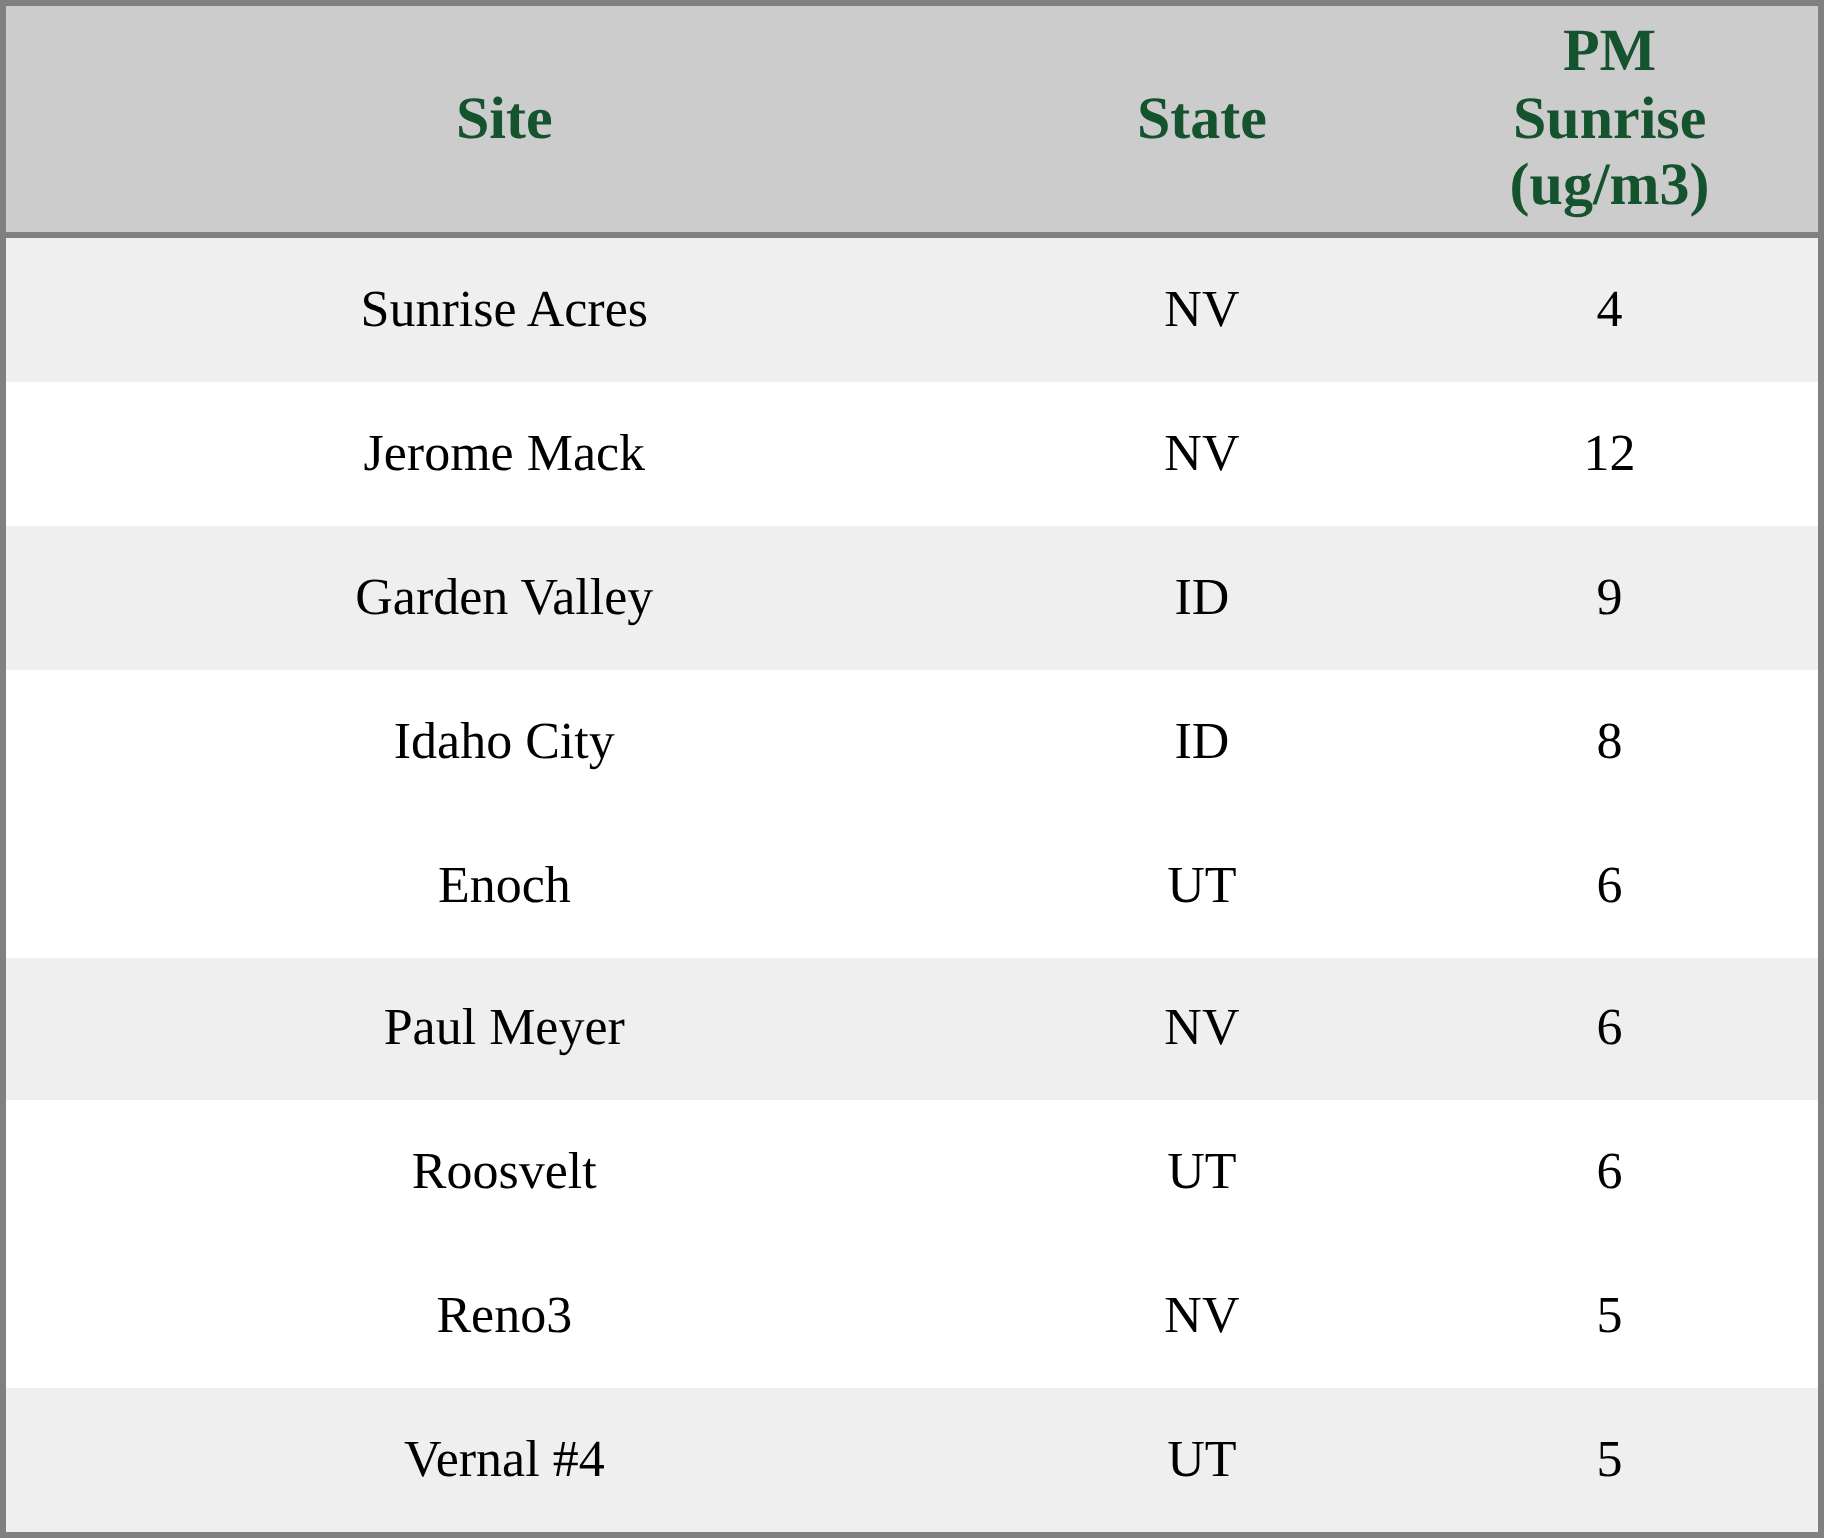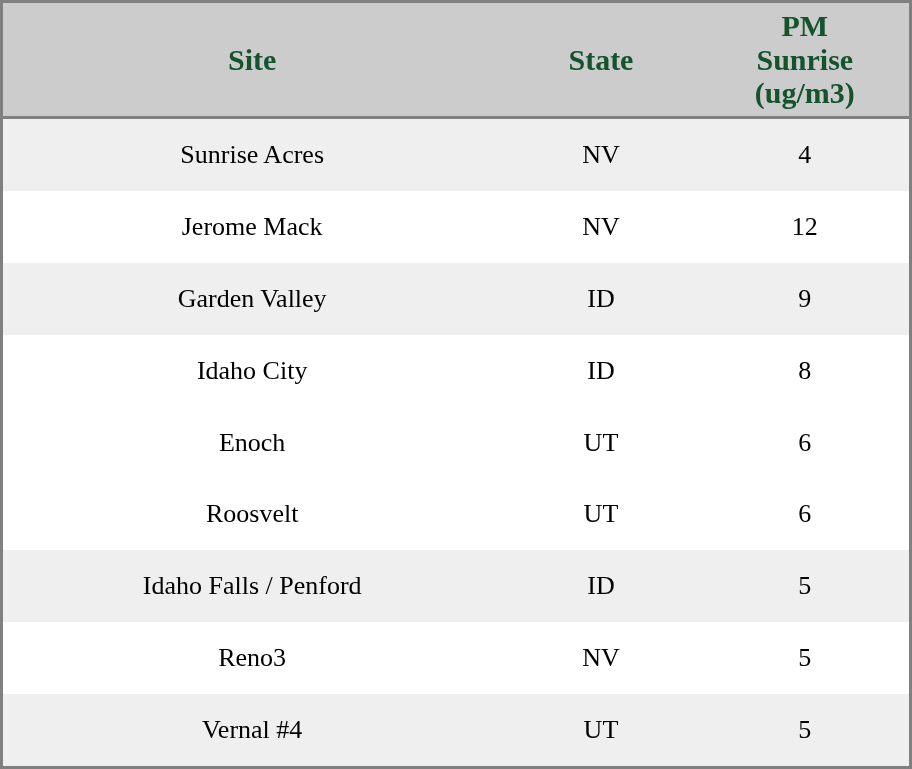--- a/index.html
+++ b/index.html
@@ -101,29 +101,29 @@
       <tr class="row-odd">
         <td>Idaho City</td>
         <td>ID</td>
         <td>8</td>
       </tr>
       <tr class="row-odd">
         <td>Enoch</td>
         <td>UT</td>
         <td>6</td>
       </tr>
+      <tr class="row-even">
+        <td>Paul Meyer</td>
+        <td>NV</td>
+        <td>6</td>
+      </tr>
       <tr class="row-odd">
         <td>Roosvelt</td>
         <td>UT</td>
         <td>6</td>
-      </tr>
-      <tr class="row-even">
-        <td>Idaho Falls / Penford</td>
-        <td>ID</td>
-        <td>5</td>
       </tr>
       <tr class="row-odd">
         <td>Reno3</td>
         <td>NV</td>
         <td>5</td>
       </tr>
       <tr class="row-even">
         <td>Vernal #4</td>
         <td>UT</td>
         <td>5</td>

